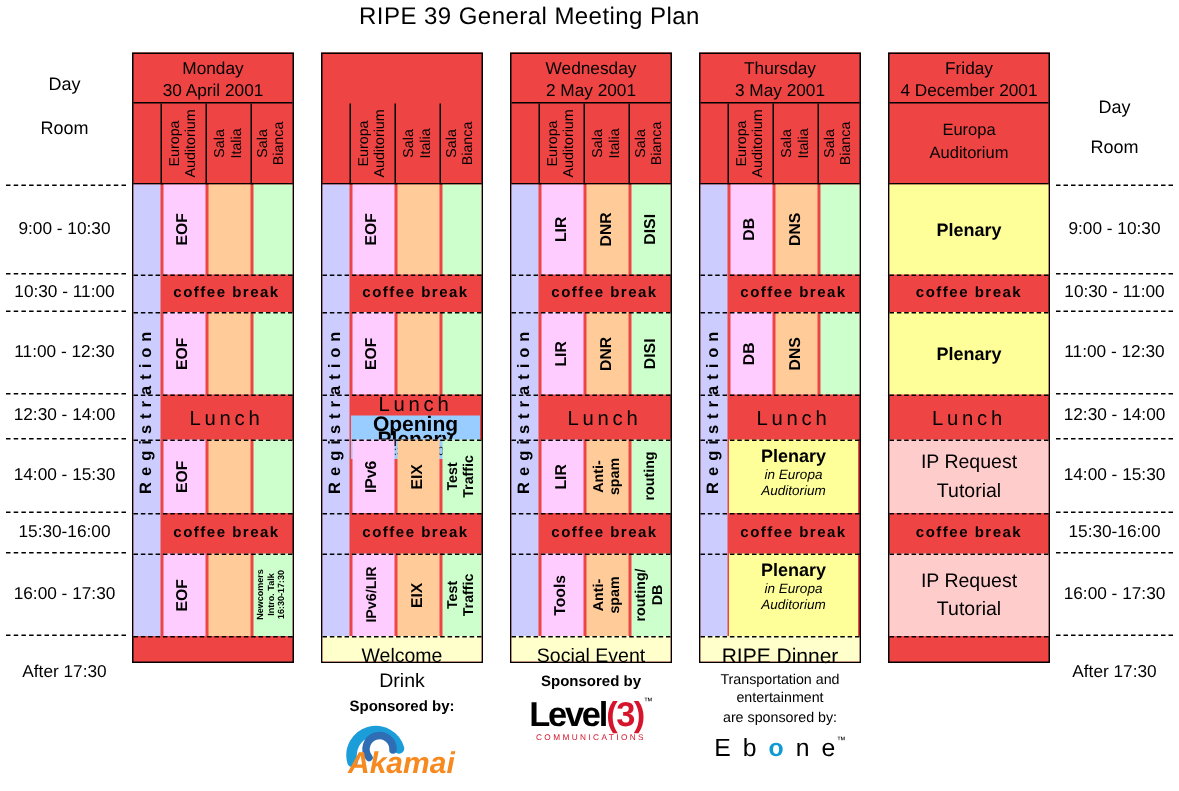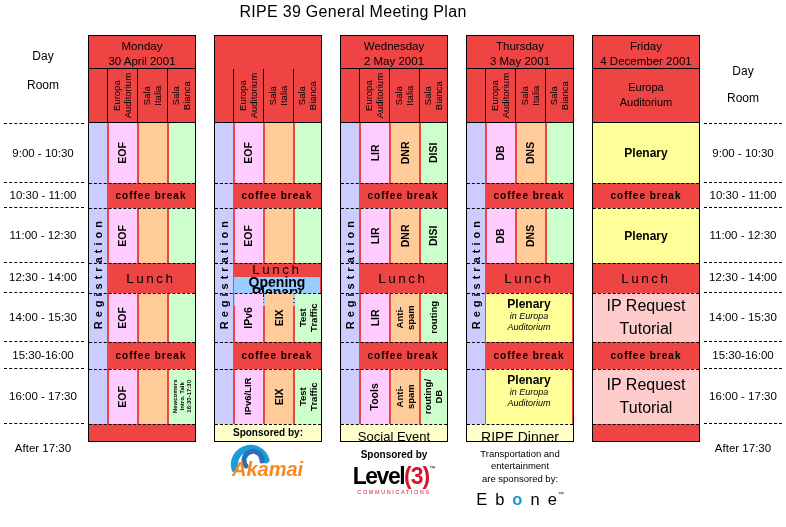--- a/index.html
+++ b/index.html
@@ -66,21 +66,21 @@
   .plen-l{font-style:italic;font-size:9px;line-height:1.2;}
   .dash{position:absolute;left:0;right:0;height:0;border-top:1.5px dashed #000;}
   .d1{top:147px}.d2{top:172px}.d3{top:227px}.d4{top:257px}
   .d5{top:306px}.d6{top:333px}.d7{top:388px}
 
   
   .fband{position:absolute;left:0;right:0;display:flex;flex-direction:column;
          align-items:center;justify-content:center;text-align:center;}
   .fy{background:#ffff99}.fp{background:#ffcccc}
   .fplen{font-weight:bold;font-size:12px;}
-  .ftut{font-size:16px;line-height:1.4;}
+  .ftut{font-size:13px;line-height:1.4;}
 
   
   .evening{position:absolute;left:0;right:0;top:388px;bottom:0;text-align:center;}
   .party{background:#ffffcc;}
   .ev-main{font-size:13px;line-height:1.3;padding-top:5px;}
   .ev-spon{font-weight:bold;font-size:10px;margin-top:3px;}
   .ev-note{font-size:9.5px;line-height:1.28;margin-top:2px;}
   .ev-big{font-size:14px;padding-top:4px;}
 
   .akamai{margin-top:1px;}
@@ -315,20 +315,24 @@
           </div>
         </div>
     </div>
     <div class="dash d1"></div>
     <div class="dash d2"></div>
     <div class="dash d3"></div>
     <div class="dash d4"></div>
     <div class="dash d5"></div>
     <div class="dash d6"></div>
     <div class="evening party">
+      <div class="ev-main">
+          <div>Welcome</div>
+          <div>Drink</div>
+        </div>
       <div class="ev-spon">Sponsored by:</div>
       <svg class="akamai" width="94" height="40" viewBox="0 0 94 40">
         <path d="M14,30 A16,16 0 1,1 45,21" fill="none" stroke="#1b9dd9" stroke-width="7" stroke-linecap="round"></path>
         <path d="M25,27 A9,9 0 1,1 41,22" fill="none" stroke="#2f6db5" stroke-width="5" stroke-linecap="round"></path>
         <text x="11" y="37" font-size="20" font-weight="bold" font-style="italic" fill="#f6891f">Akamai</text>
       </svg>
     </div>
     <div class="dash d7"></div>
   </div>
 

